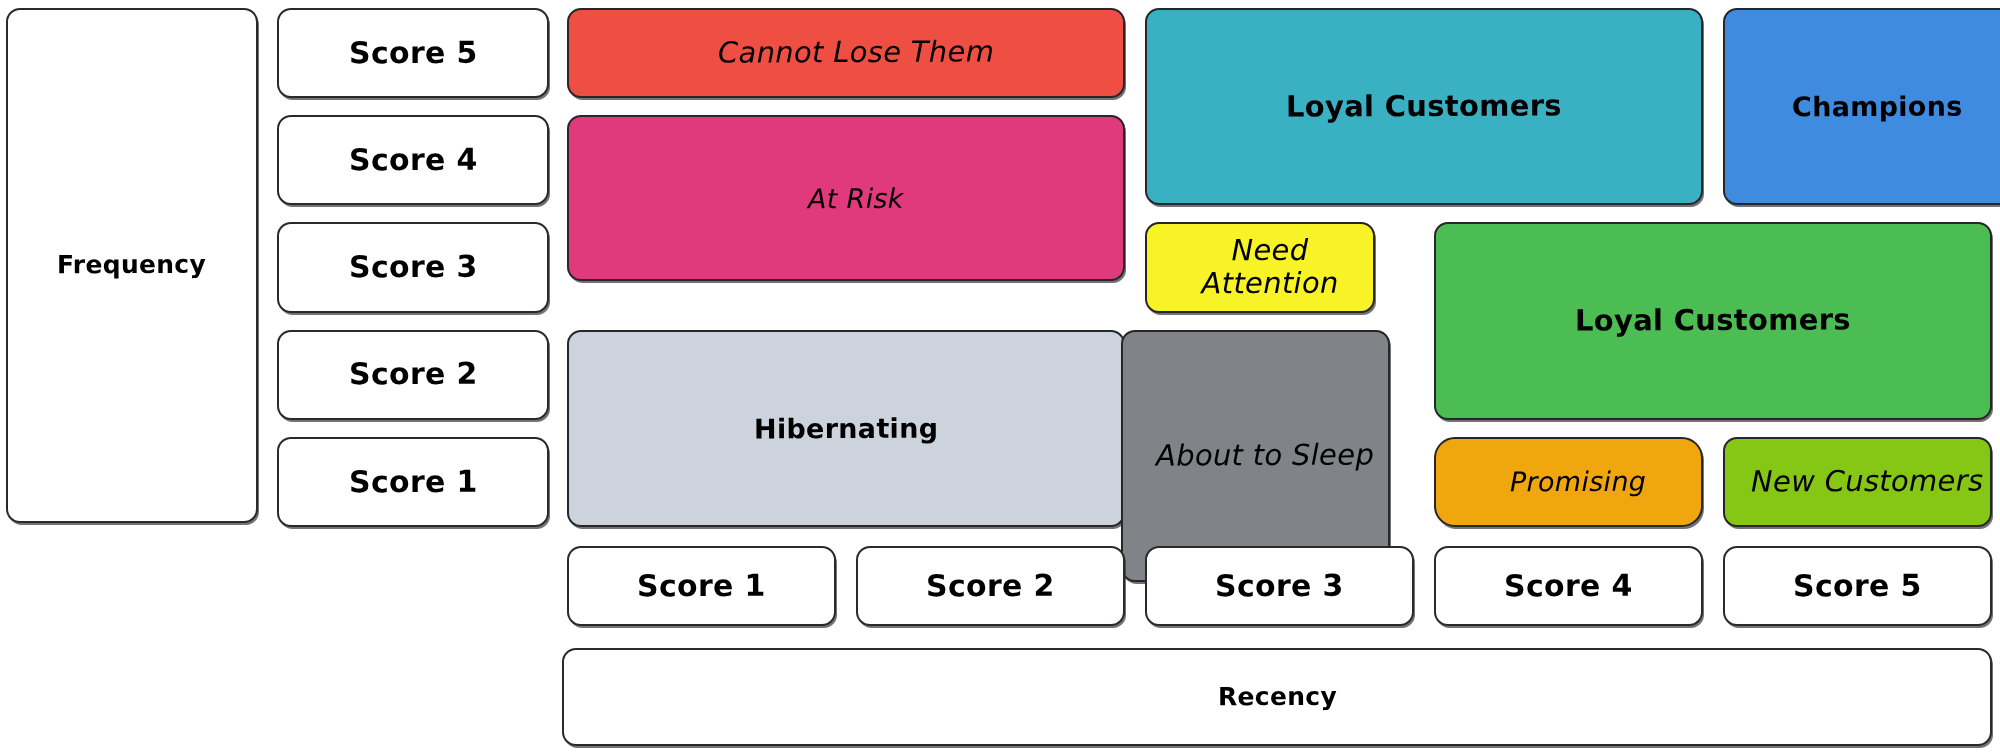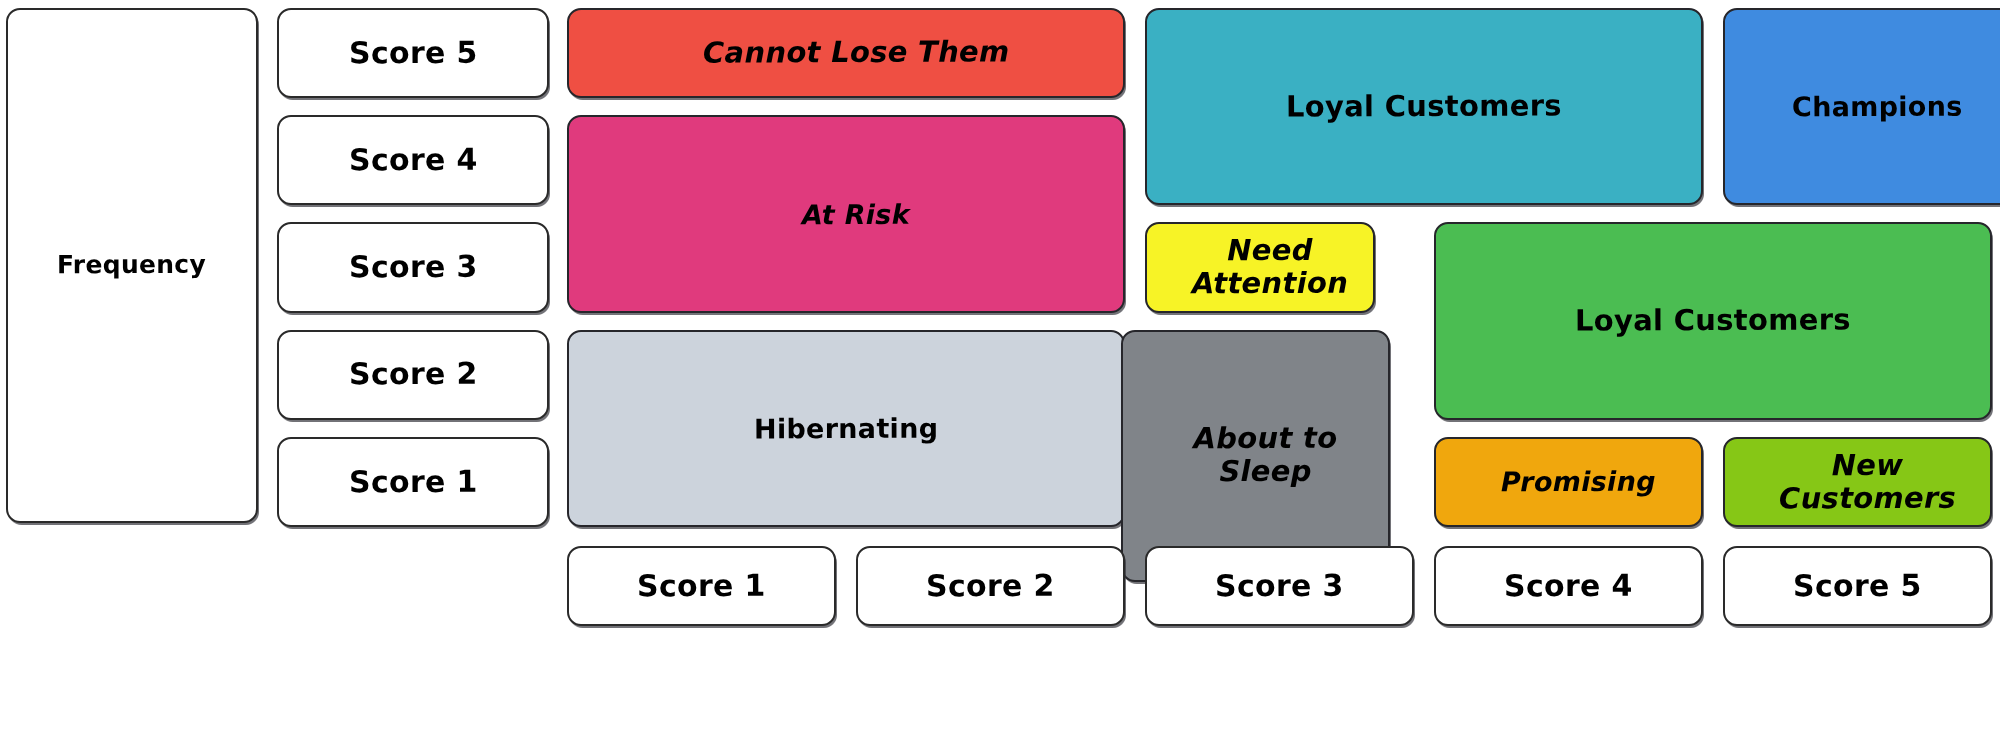--- a/index.html
+++ b/index.html
@@ -64,21 +64,21 @@
   .t-seg-md { font-size: 27px; }
 
   
   .hand {
     font-family: "DejaVu Sans", sans-serif;
     font-weight: 600;
     font-style: normal;
   }
   .hand-i {
     font-family: "DejaVu Sans", sans-serif;
-    font-weight: 700;
+    font-weight: 400;
     font-style: italic;
     padding-left: 20px;
   }
 </style>
 </head>
 <body>
 
 <div id="canvas">
 
   <div class="box plain t-axis hand" id="freq-axis" style="left:6px; top:8px; width:252px; height:515px;">
@@ -106,36 +106,36 @@
   <div id="segments">
       <div class="box seg t-seg-lg hand-i" style="left: 567px; width: 558px; top: 8px; height: 90.2px; background: rgb(239, 79, 67);">
         <span class="lbl">Cannot Lose Them</span>
       </div>
       <div class="box seg t-seg-lg hand" style="left: 1145px; width: 558px; top: 8px; height: 197.4px; background: rgb(58, 176, 195);">
         <span class="lbl">Loyal Customers</span>
       </div>
       <div class="box seg t-seg-md hand" style="left: 1723px; width: 308px; top: 8px; height: 197.4px; background: rgb(63, 139, 224);">
         <span class="lbl">Champions</span>
       </div>
-      <div class="box seg t-seg-md hand-i" style="left: 567px; width: 558px; top: 115.2px; height: 198px; background: rgb(224, 58, 125);">
+      <div class="box seg t-seg-md hand-i" style="left: 567px; width: 558px; top: 115.2px; height: 166px; background: rgb(224, 58, 125);">
         <span class="lbl">At Risk</span>
       </div>
       <div class="box seg t-seg-lg hand-i" style="left: 1145px; width: 230px; top: 222.4px; height: 90.2px; background: rgb(247, 243, 38);">
         <span class="lbl">Need Attention</span>
       </div>
       <div class="box seg t-seg-lg hand" style="left: 1434px; width: 558px; top: 222.4px; height: 197.4px; background: rgb(75, 189, 82);">
         <span class="lbl">Loyal Customers</span>
       </div>
       <div class="box seg t-seg-md hand" style="left: 567px; width: 558px; top: 329.6px; height: 197.4px; background: rgb(204, 211, 220);">
         <span class="lbl">Hibernating</span>
       </div>
       <div class="box seg t-seg-lg hand-i" style="left: 1101px; width: 269px; top: 329.6px; height: 252px; background: rgb(128, 132, 137); margin-left: 20px;">
         <span class="lbl">About to Sleep</span>
       </div>
-      <div class="box seg t-seg-md hand-i" style="left: 1434px; width: 269px; top: 436.8px; height: 90.2px; background: rgb(240, 167, 13);">
+      <div class="box seg t-seg-md hand-i" style="left: 1434px; width: 269px; top: 436.8px; height: 90.2px; background: rgb(240, 167, 13); border-radius: 21px;">
         <span class="lbl">Promising</span>
       </div>
       <div class="box seg t-seg-lg hand-i" style="left: 1723px; width: 269px; top: 436.8px; height: 90.2px; background: rgb(134, 199, 22);">
         <span class="lbl">New Customers</span>
       </div>
     </div>
 
   <div id="rec-scores">
       <div class="box plain t-score hand" style="left: 567px; top: 546px; width: 269px; height: 80px;">
         <span class="lbl">Score 1</span>
@@ -147,14 +147,17 @@
         <span class="lbl">Score 3</span>
       </div>
       <div class="box plain t-score hand" style="left: 1434px; top: 546px; width: 269px; height: 80px;">
         <span class="lbl">Score 4</span>
       </div>
       <div class="box plain t-score hand" style="left: 1723px; top: 546px; width: 269px; height: 80px;">
         <span class="lbl">Score 5</span>
       </div>
     </div>
 
+  <div class="box plain t-axis hand" id="rec-axis" style="left:562px; top:648px; width:1430px; height:98px;">
+    <span class="lbl">Recency</span>
+  </div>
 
 </div>
 
 </body></html>

